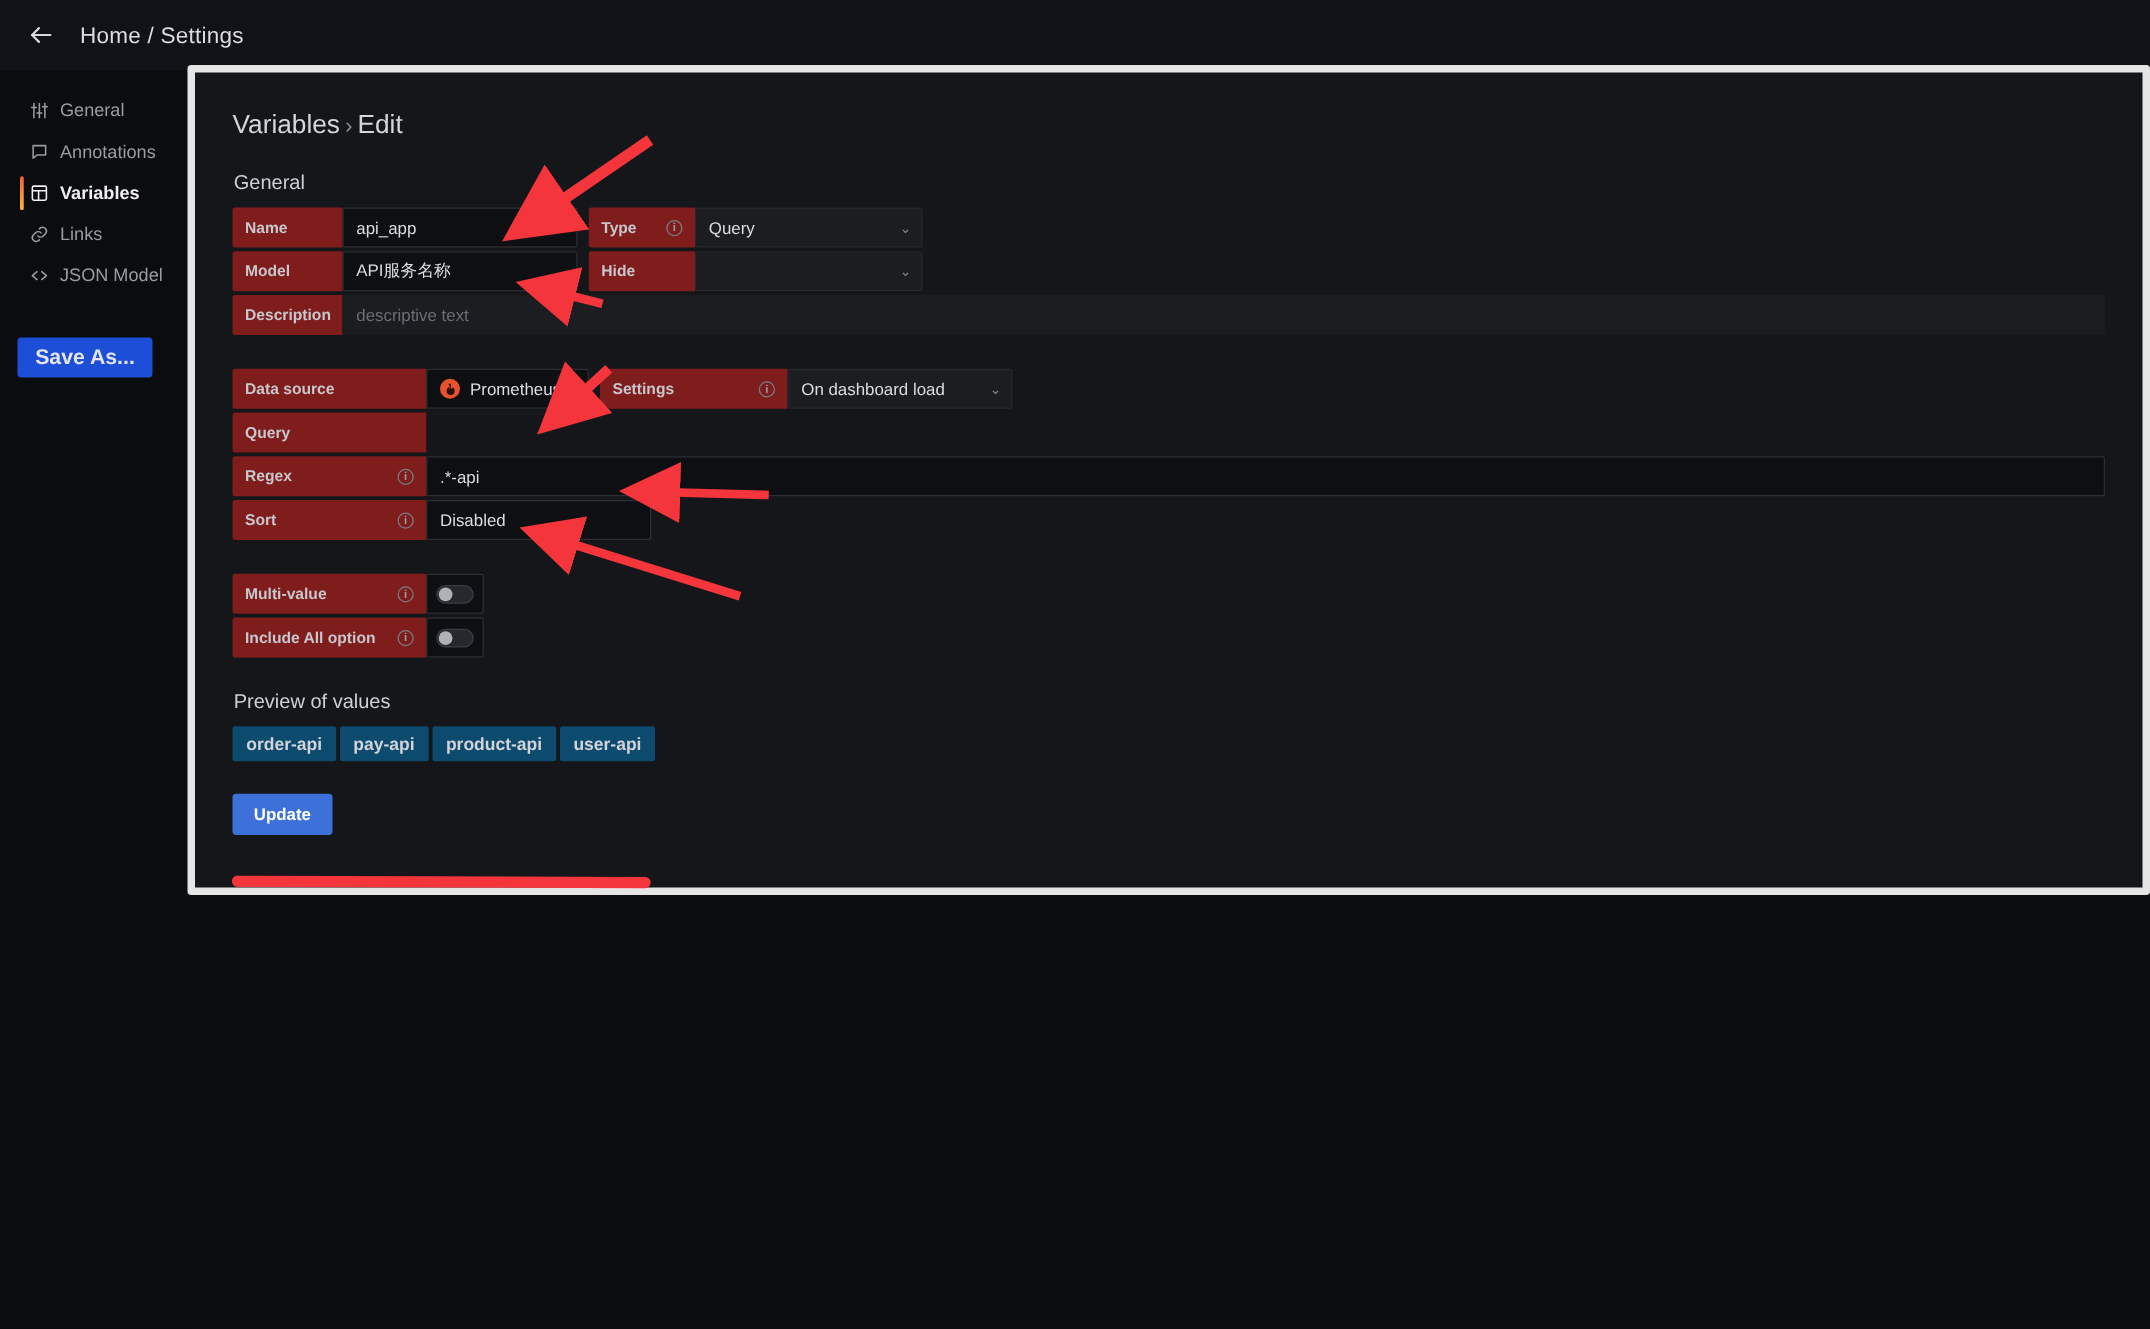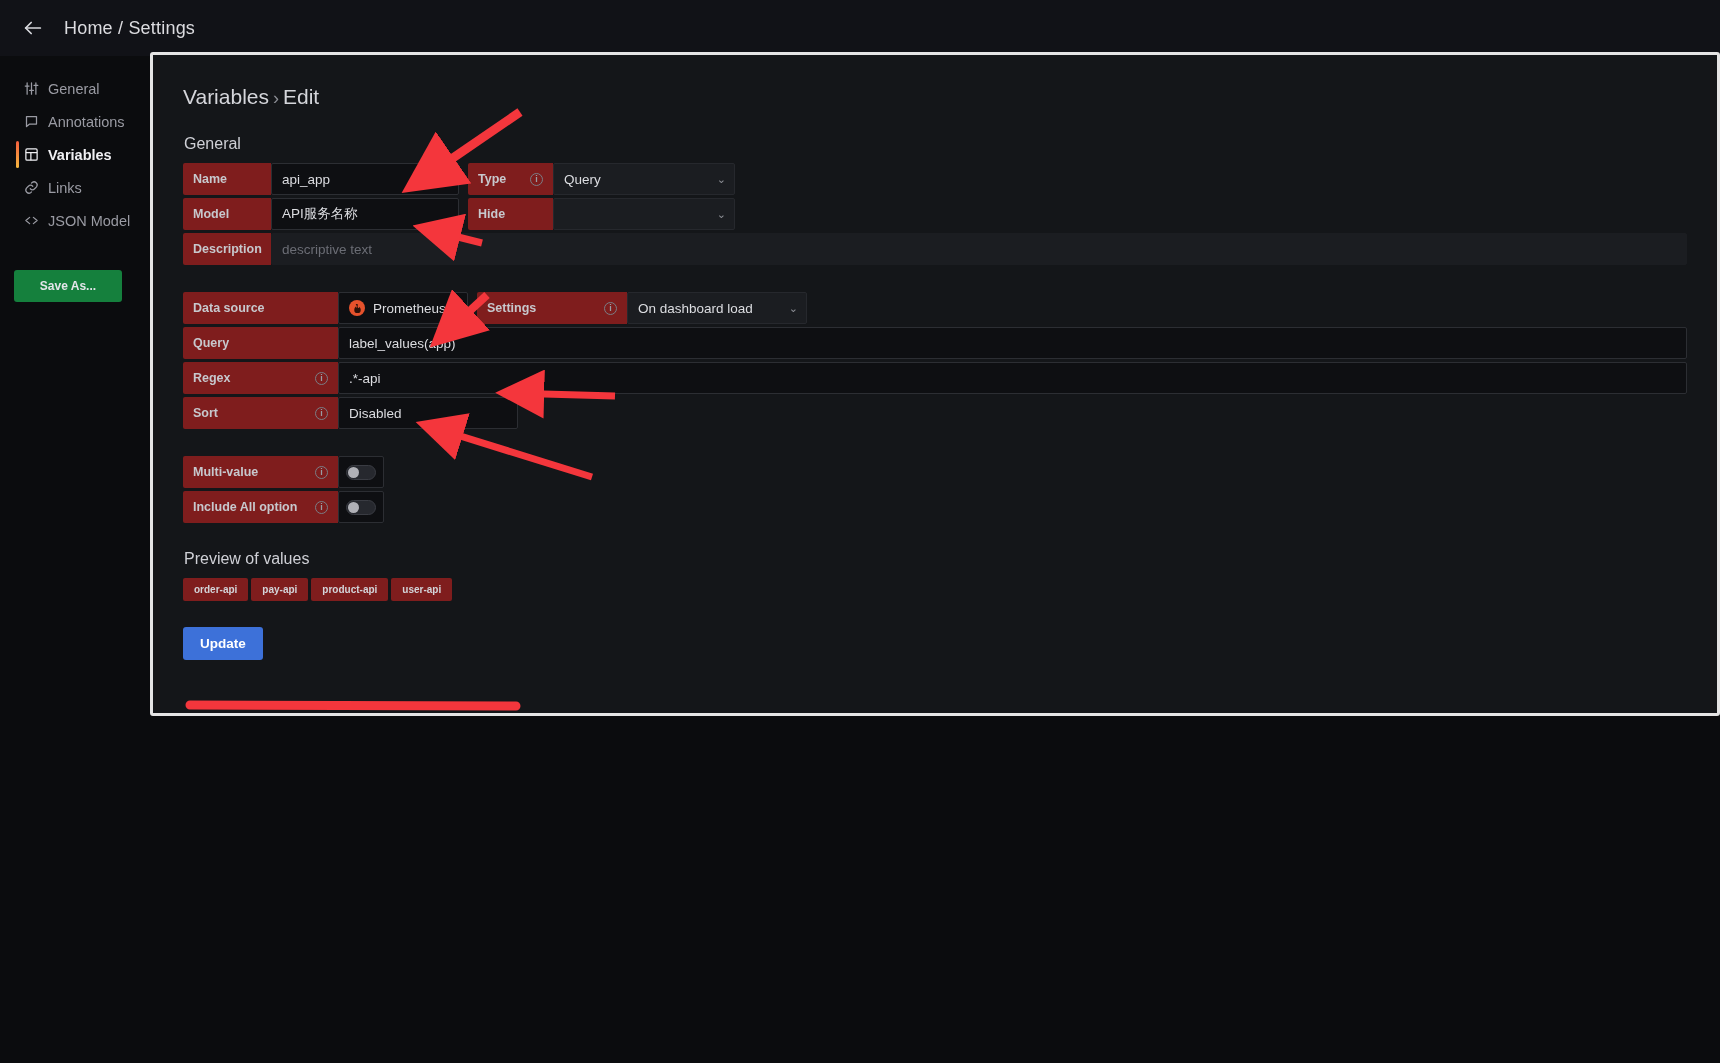--- a/index.html
+++ b/index.html
@@ -36,28 +36,28 @@
   }
   .nav-item .nav-ico { width: 15px; height: 15px; display: flex; align-items: center; justify-content: center; flex: 0 0 15px; }
   .nav-item.active { color: #f0f0f3; font-weight: bold; }
   .nav-item.active::before {
     content: ""; position: absolute; left: 16px; top: 3px;
     width: 3px; height: 27px; border-radius: 2px;
     background: linear-gradient(180deg, #f55f3e 0%, #f5b73e 100%);
   }
   .save-as-btn {
     margin: 33px 0 0 14px; width: 108px; height: 32px;
-    background: #15803d; color: #e4e5ea; border: none; border-radius: 3px;
-    font-size: 12px; font-weight: bold; font-family: inherit; cursor: pointer;
+    background: #1d4ed8; color: #e4e5ea; border: none; border-radius: 3px;
+    font-size: 17px; font-weight: bold; font-family: inherit; cursor: pointer;
   }
 
   
   .panel {
     position: absolute; left: 150px; top: 52px; width: 1570px; height: 664px;
-    background: #141619; border: 3px solid #e5e5e5; border-radius: 3px;
+    background: #141619; border: 6px solid #e5e5e5; border-radius: 3px;
     padding: 30px;
   }
   .page-title { font-size: 21px; font-weight: 400; color: #d5d6db; margin-bottom: 26px; }
   .page-title .sep { color: #8b8d94; margin: 0 4px; font-size: 18px; }
 
   .section-head { font-size: 16px; color: #cfd0d6; margin: 0 0 10px 1px; font-weight: 400; }
 
   
   .row { display: flex; align-items: stretch; margin-bottom: 3px; height: 32px; }
   .lbl {
@@ -106,22 +106,22 @@
     border: 1px solid #3a3c43; position: relative;
   }
   .toggle .knob {
     position: absolute; left: 1px; top: 1px; width: 11px; height: 11px;
     border-radius: 50%; background: #b0b1b7;
   }
 
   
   .chips { display: flex; gap: 3px; margin-top: 10px; }
   .chip {
-    background: #7f1d1d; border-radius: 2px; padding: 6px 11px;
-    font-size: 10px; font-weight: bold; color: #d3d4d9; cursor: pointer;
+    background: #0c4a6e; border-radius: 2px; padding: 6px 11px;
+    font-size: 14px; font-weight: bold; color: #d3d4d9; cursor: pointer;
   }
 
   .update-btn {
     margin-top: 26px; background: #3d71d9; color: #ffffff; border: none;
     border-radius: 3px; padding: 9px 17px; font-size: 13.5px; font-weight: bold;
     font-family: inherit; cursor: pointer;
   }
 
   .spacer-24 { height: 24px; }
 
@@ -265,21 +265,20 @@
         <i class="info">i</i>
       </div>
       <div class="sel plain" style="width:180px">
         <span>On dashboard load</span>
         <span class="chev">⌄</span>
       </div>
     </div>
 
     <div class="row">
       <div class="lbl" style="width:155px">Query</div>
-      <div class="fld" style="flex:1">label_values(app)</div>
     </div>
 
     <div class="row">
       <div class="lbl" style="width:155px">
         <span>Regex</span>
         <i class="info">i</i>
       </div>
       <div class="fld" style="flex:1">.*-api</div>
     </div>
 

